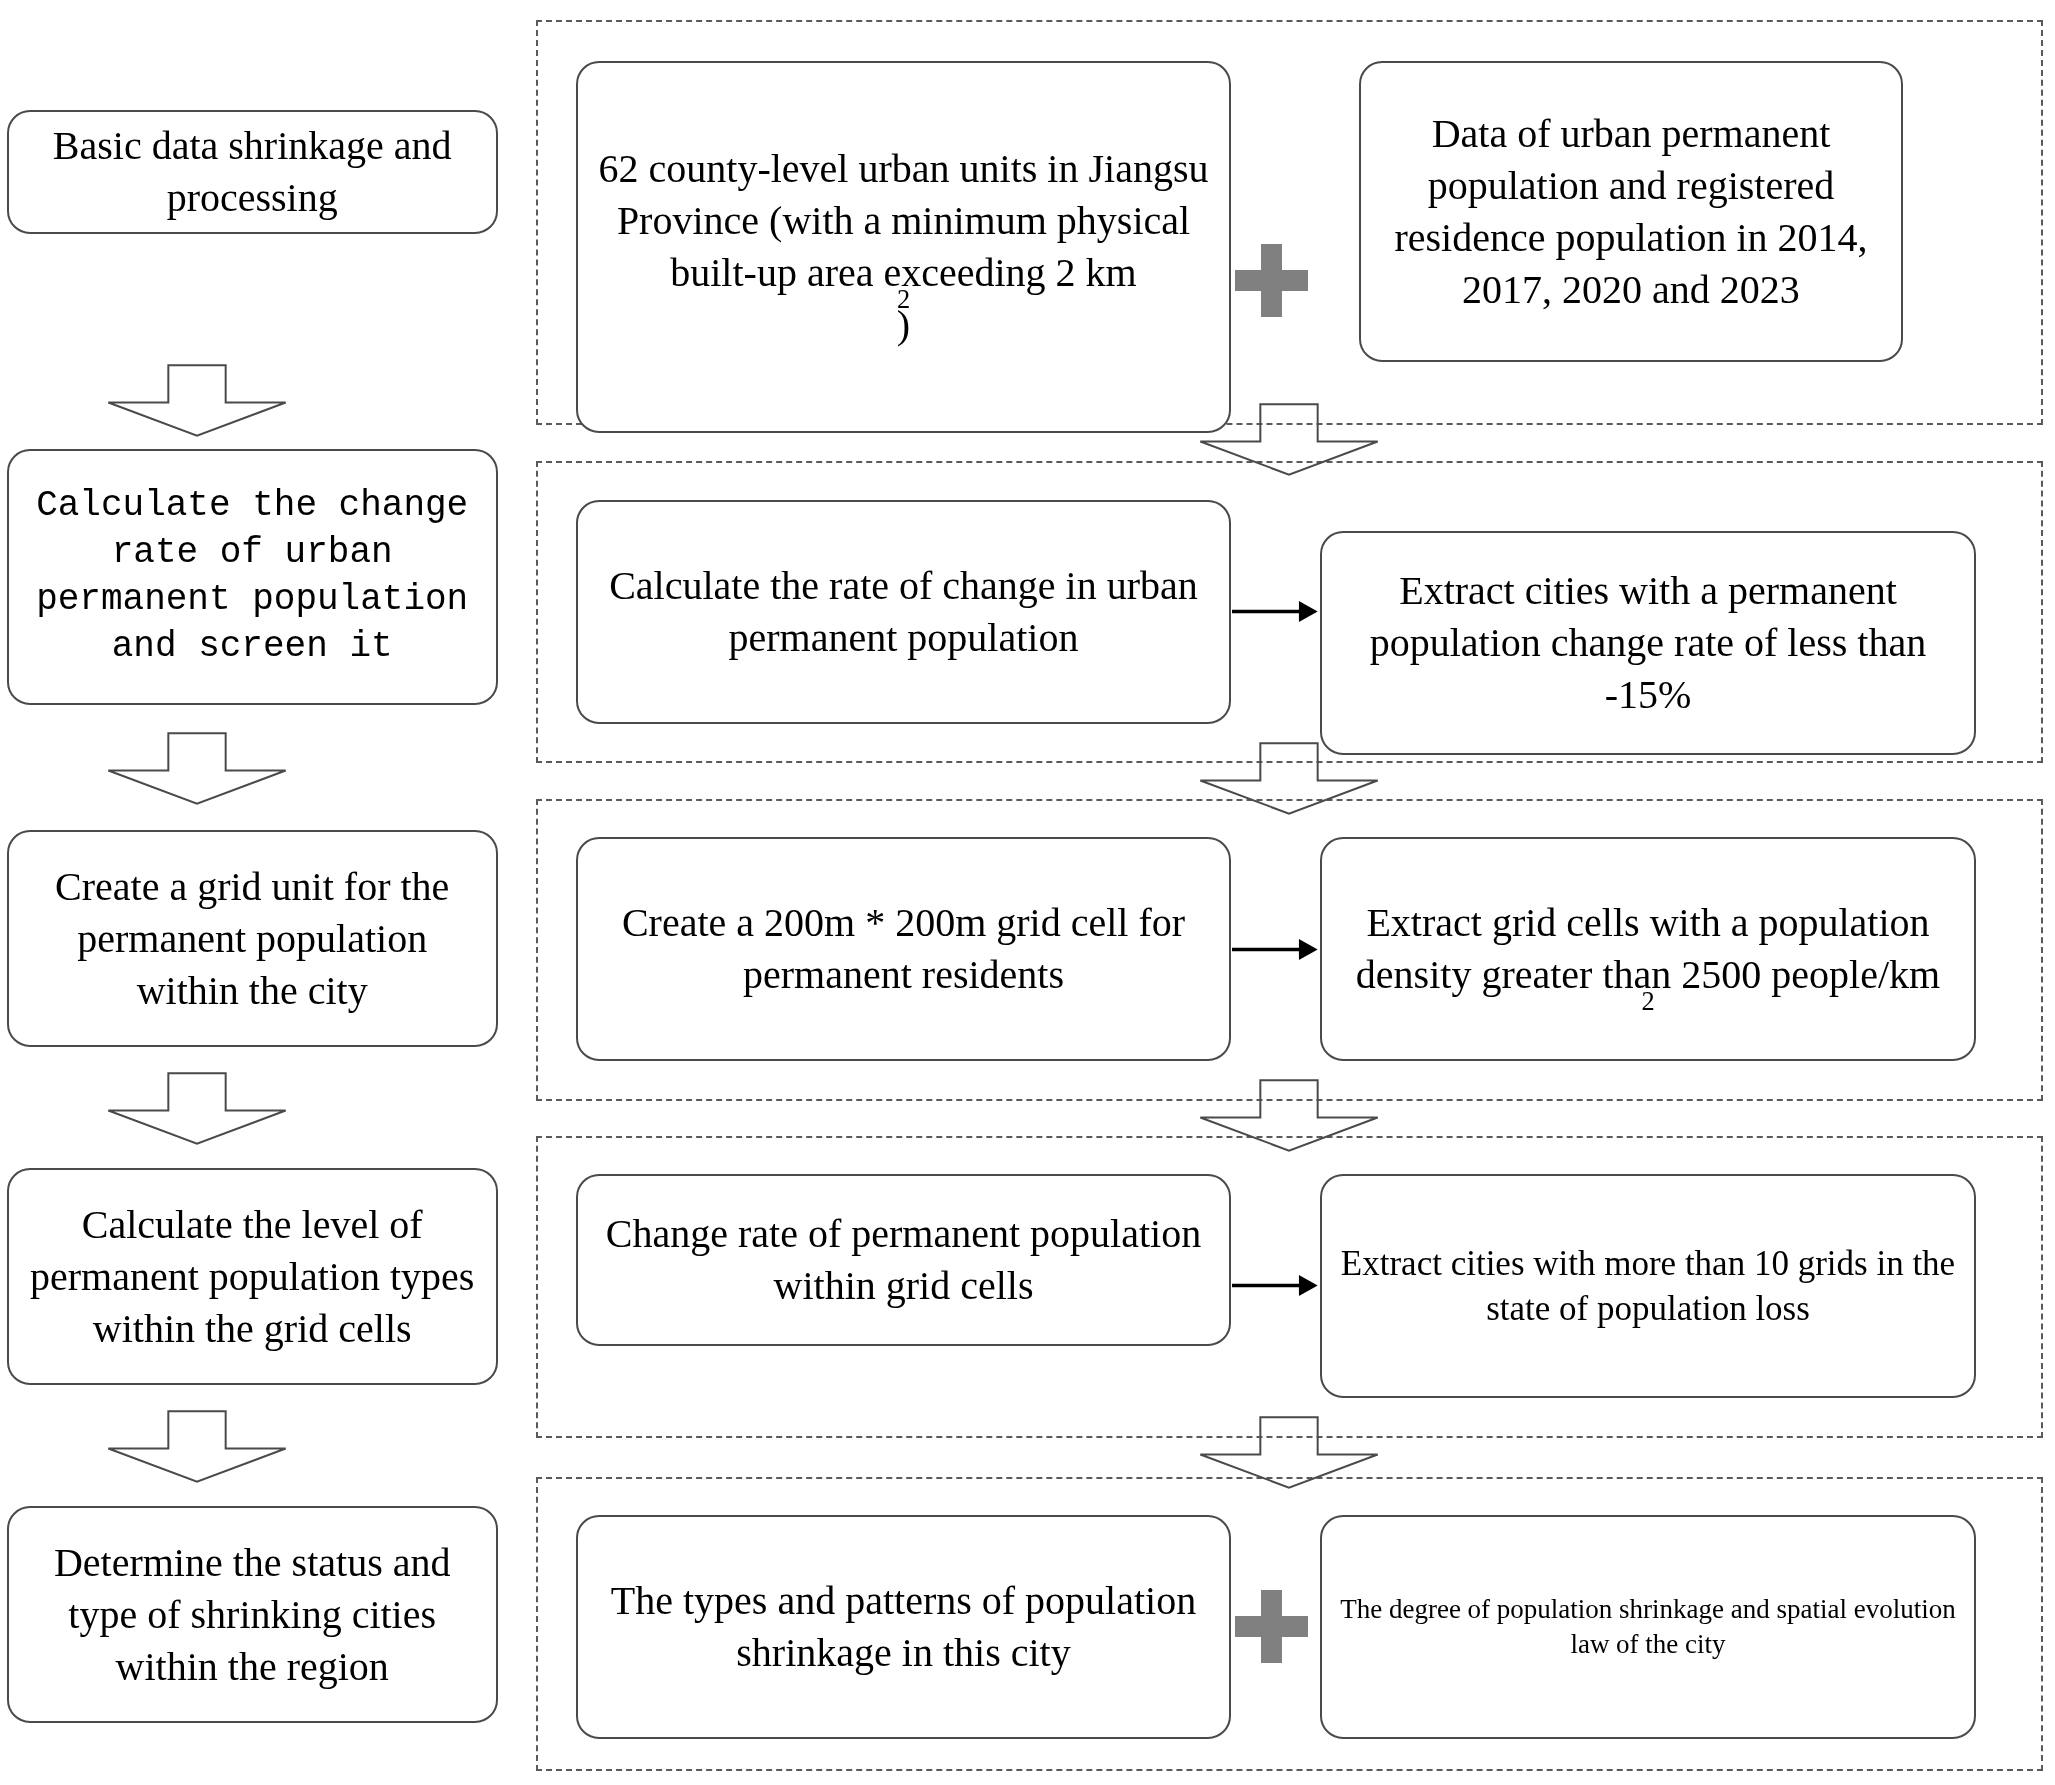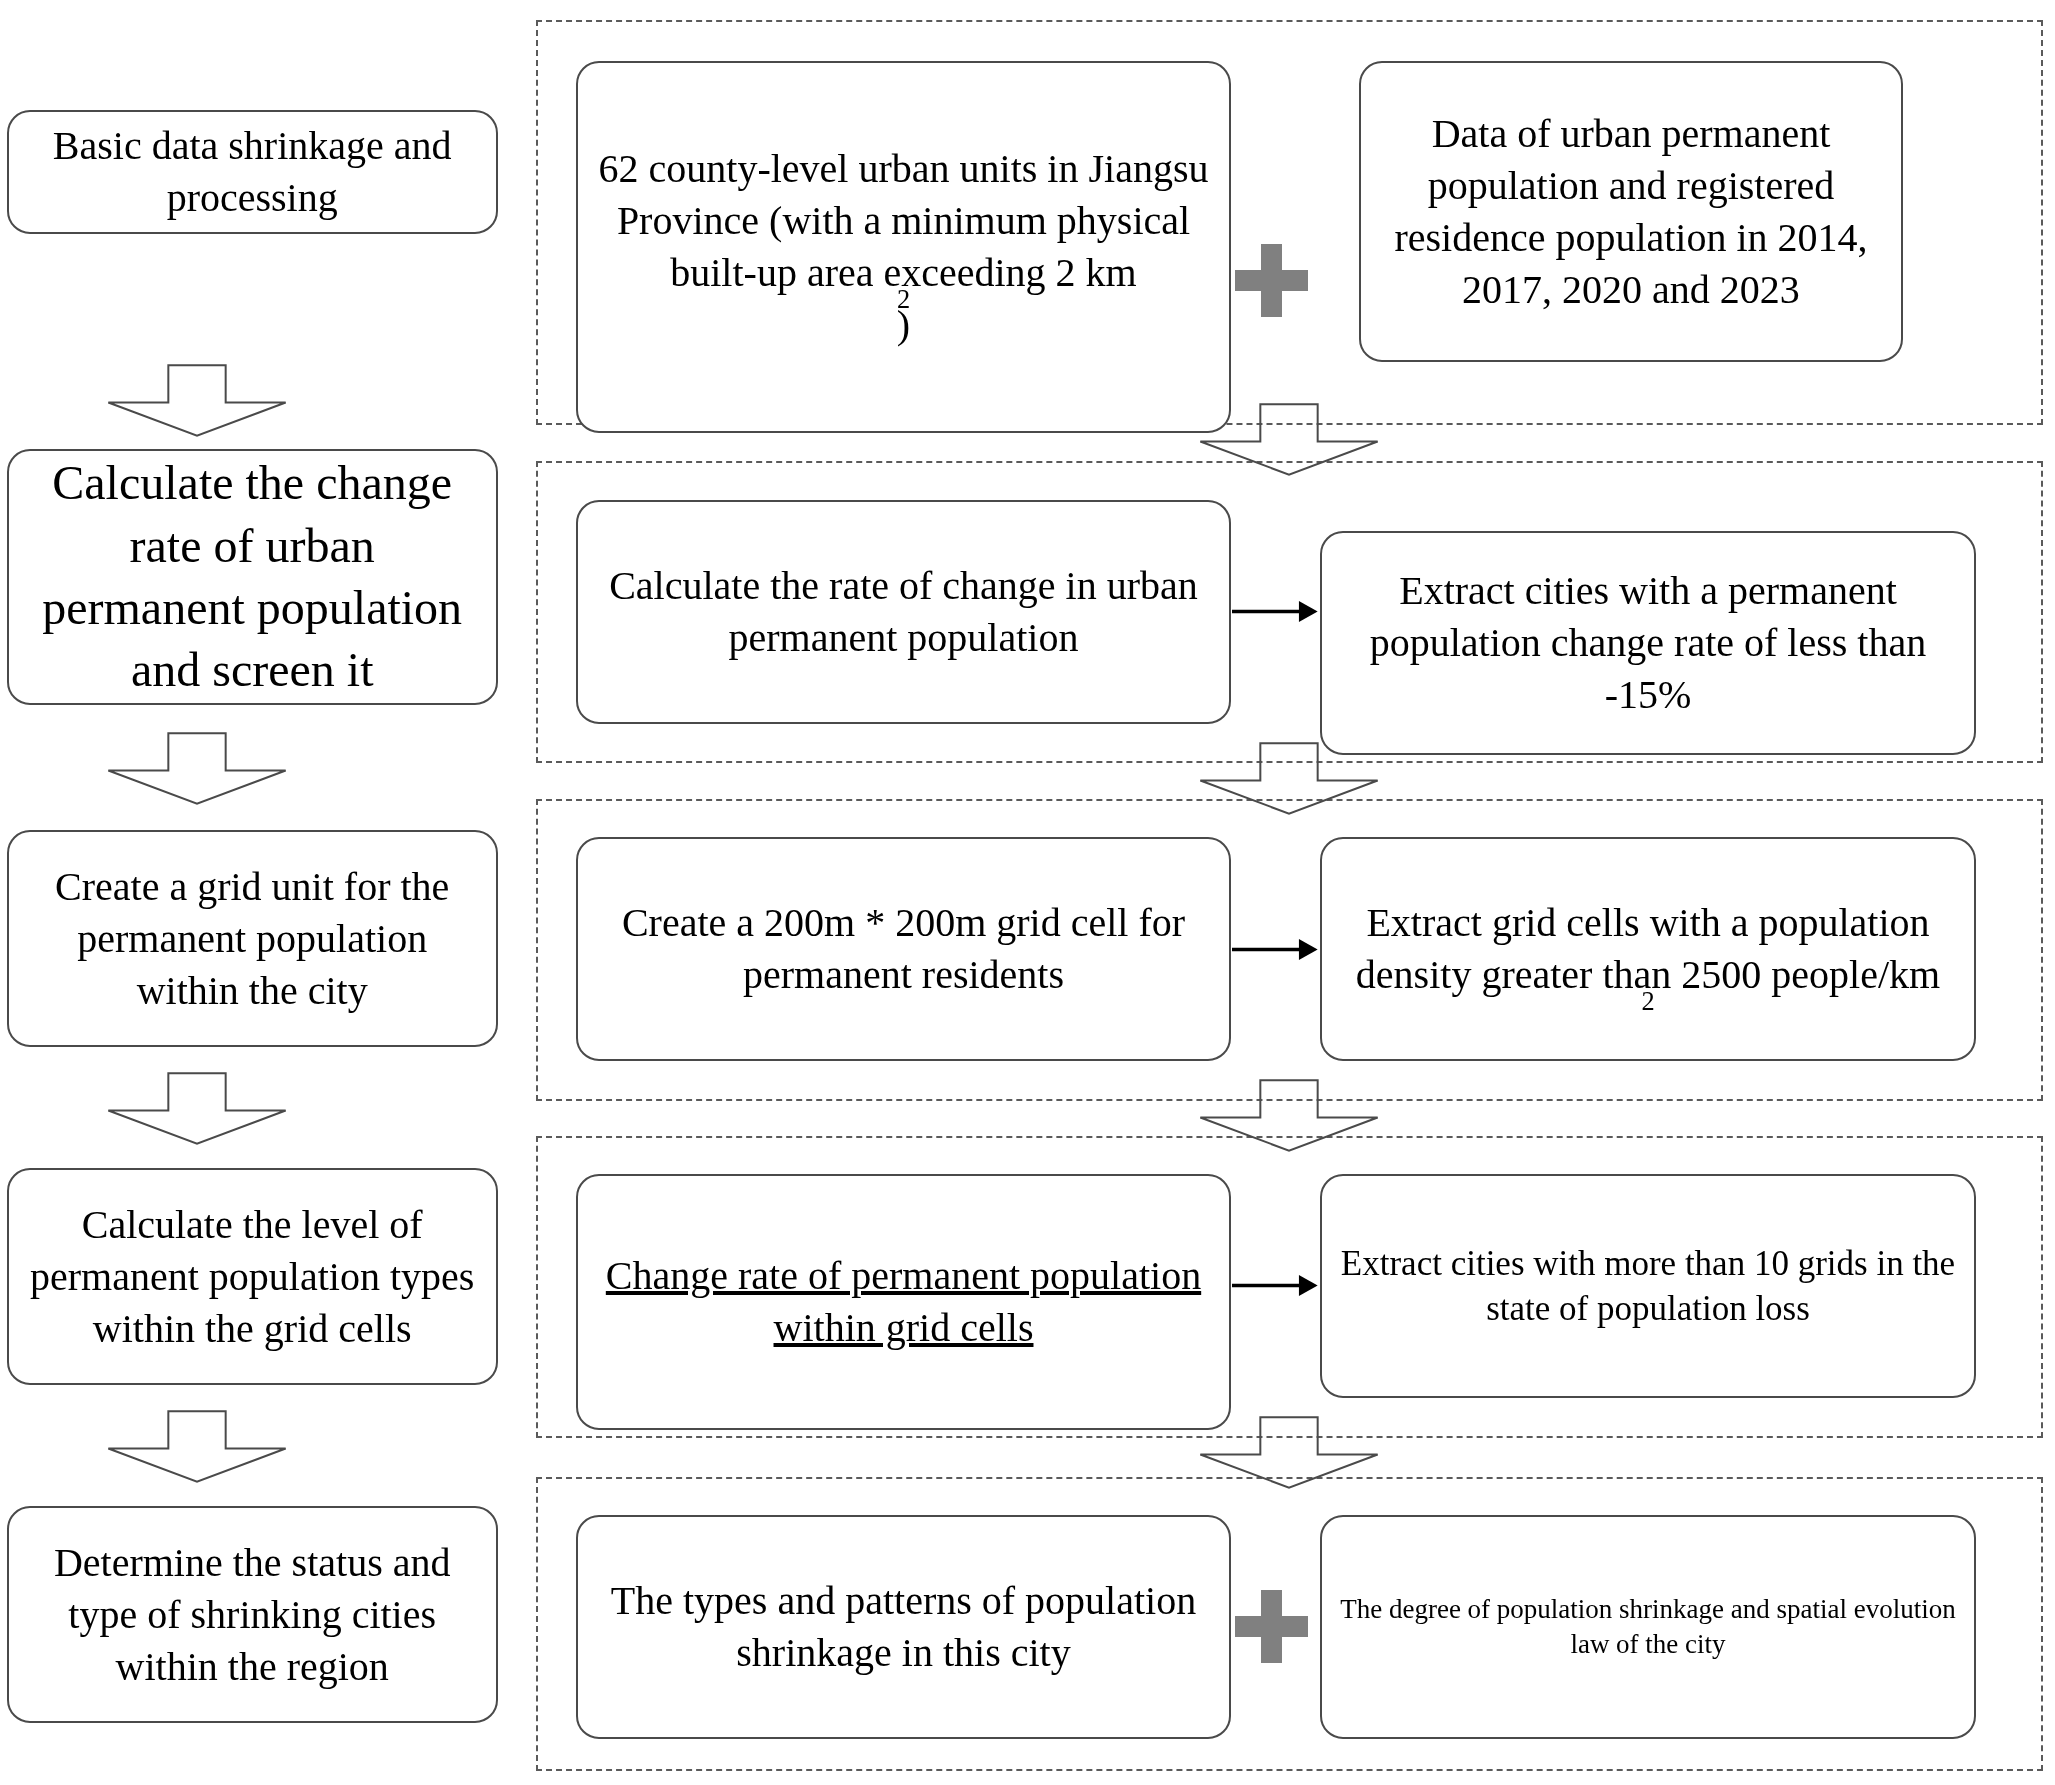--- a/index.html
+++ b/index.html
@@ -52,21 +52,21 @@
 <div class="dashframe" style="left:536px;top:20px;width:1507px;height:405px;"></div>
 <div class="dashframe" style="left:536px;top:461px;width:1507px;height:302px;"></div>
 <div class="dashframe" style="left:536px;top:799px;width:1507px;height:302px;"></div>
 <div class="dashframe" style="left:536px;top:1136px;width:1507px;height:302px;"></div>
 <div class="dashframe" style="left:536px;top:1477px;width:1507px;height:294px;"></div>
 
 <div class="rbox" style="left:6.7px;top:110px;width:491px;height:124px;font-size:40px;">
   <span>Basic data shrinkage and processing</span>
 </div>
 
-<div class="rbox" style="left:6.7px;top:449px;width:491px;height:256px;font-size:48px;">
+<div class="rbox" style="left:6.7px;top:449px;width:491px;height:256px;font-size:36px;font-family:Liberation Mono, monospace;">
   <span>Calculate the change rate of urban permanent population and screen it</span>
 </div>
 
 <div class="rbox" style="left:6.7px;top:830px;width:491px;height:217px;font-size:40px;">
   <span>Create a grid unit for the permanent population within the city</span>
 </div>
 
 <div class="rbox" style="left:6.7px;top:1168px;width:491px;height:217px;font-size:40px;">
   <span>Calculate the level of permanent population types within the grid cells</span>
 </div>
@@ -157,21 +157,21 @@
       <span class="sup">2</span>
     </span>
 </div>
 
 <div class="fatarrow" style="left:1199px;top:1079px;width:180px;height:73px;">
   <svg viewBox="0 0 270 110" preserveAspectRatio="none">
     <polygon points="92,2 178,2 178,58 268,58 135,108 2,58 92,58" fill="none" stroke="#4a4a4a" stroke-width="3"></polygon>
   </svg>
 </div>
 
-<div class="rbox" style="left:576px;top:1174px;width:655px;height:256px;font-size:40px;text-decoration:underline;">
+<div class="rbox" style="left:576px;top:1174px;width:655px;height:172px;font-size:40px;">
   <span>Change rate of permanent population within grid cells</span>
 </div>
 
 <div class="harrow" style="left:1232px;top:1267px;width:87px;height:37px;">
   <svg viewBox="0 0 130 56" preserveAspectRatio="none">
     <line x1="0" y1="28" x2="104" y2="28" stroke="#000" stroke-width="5"></line>
     <polygon points="100,12 128,28 100,44" fill="#000"></polygon>
   </svg>
 </div>
 

